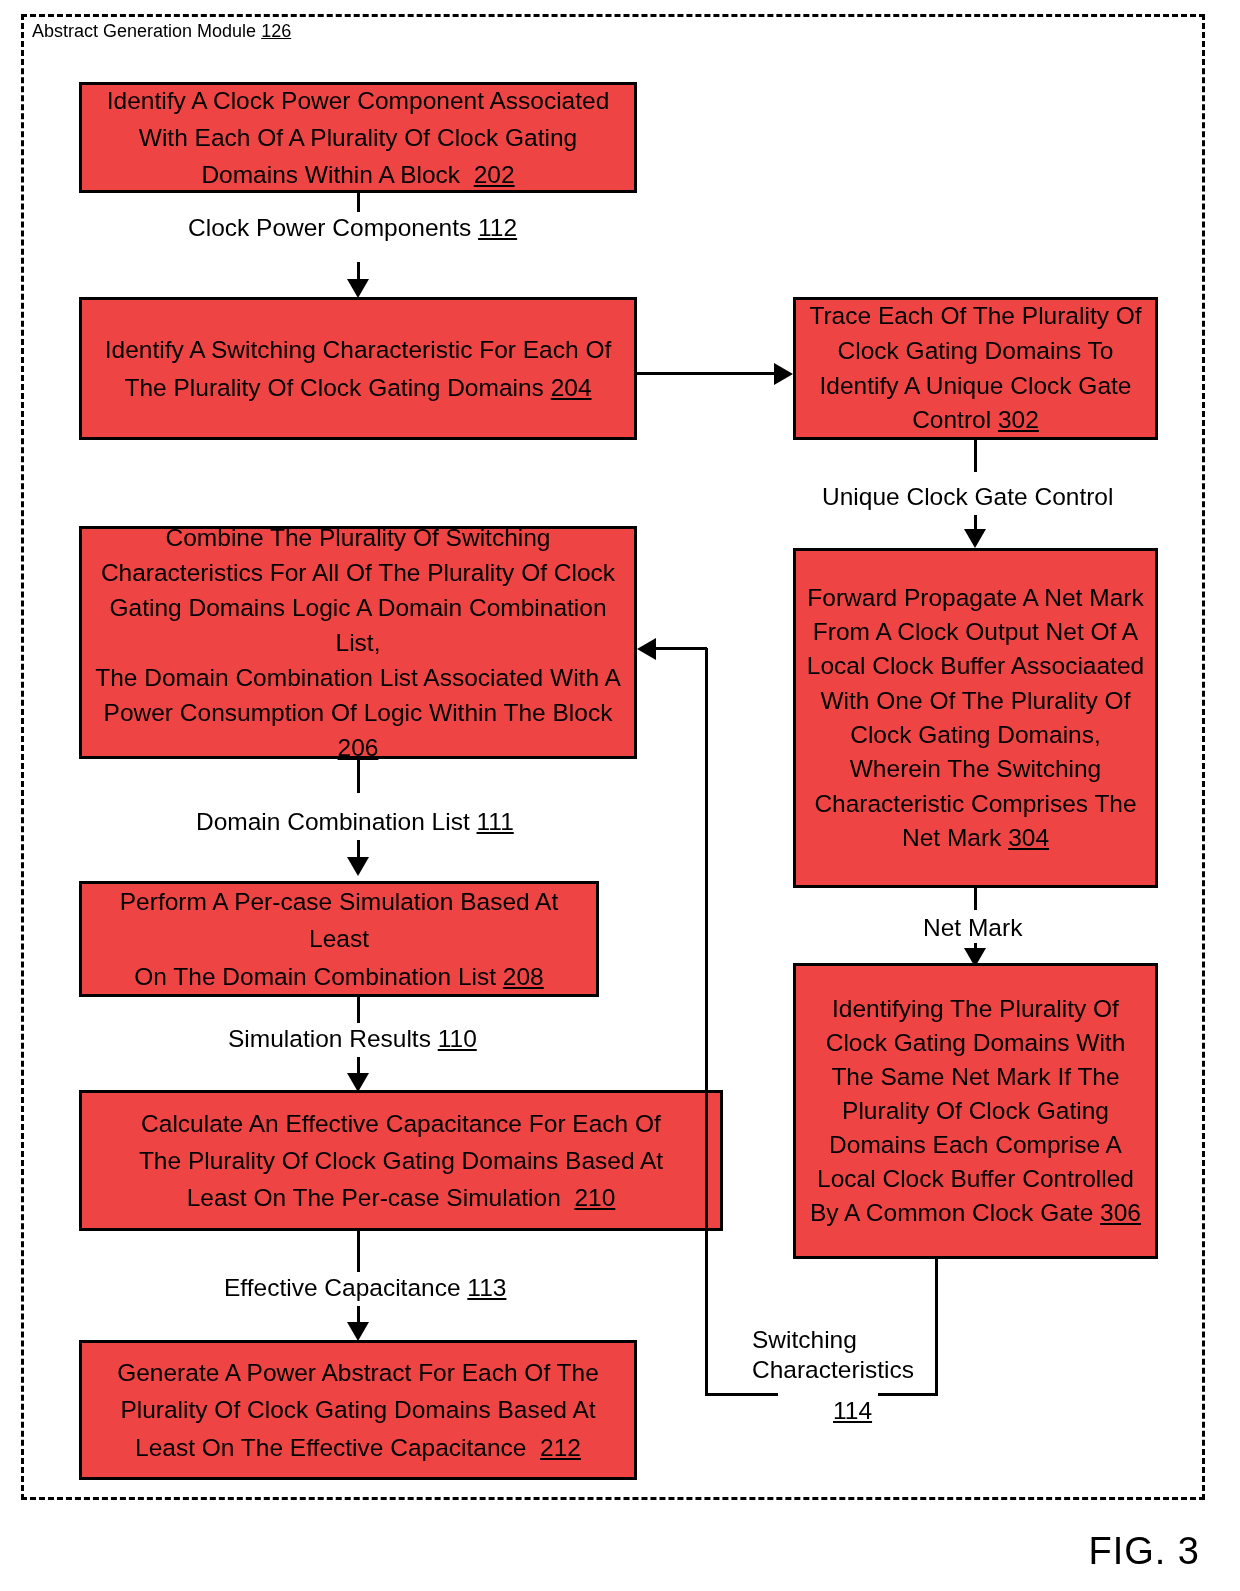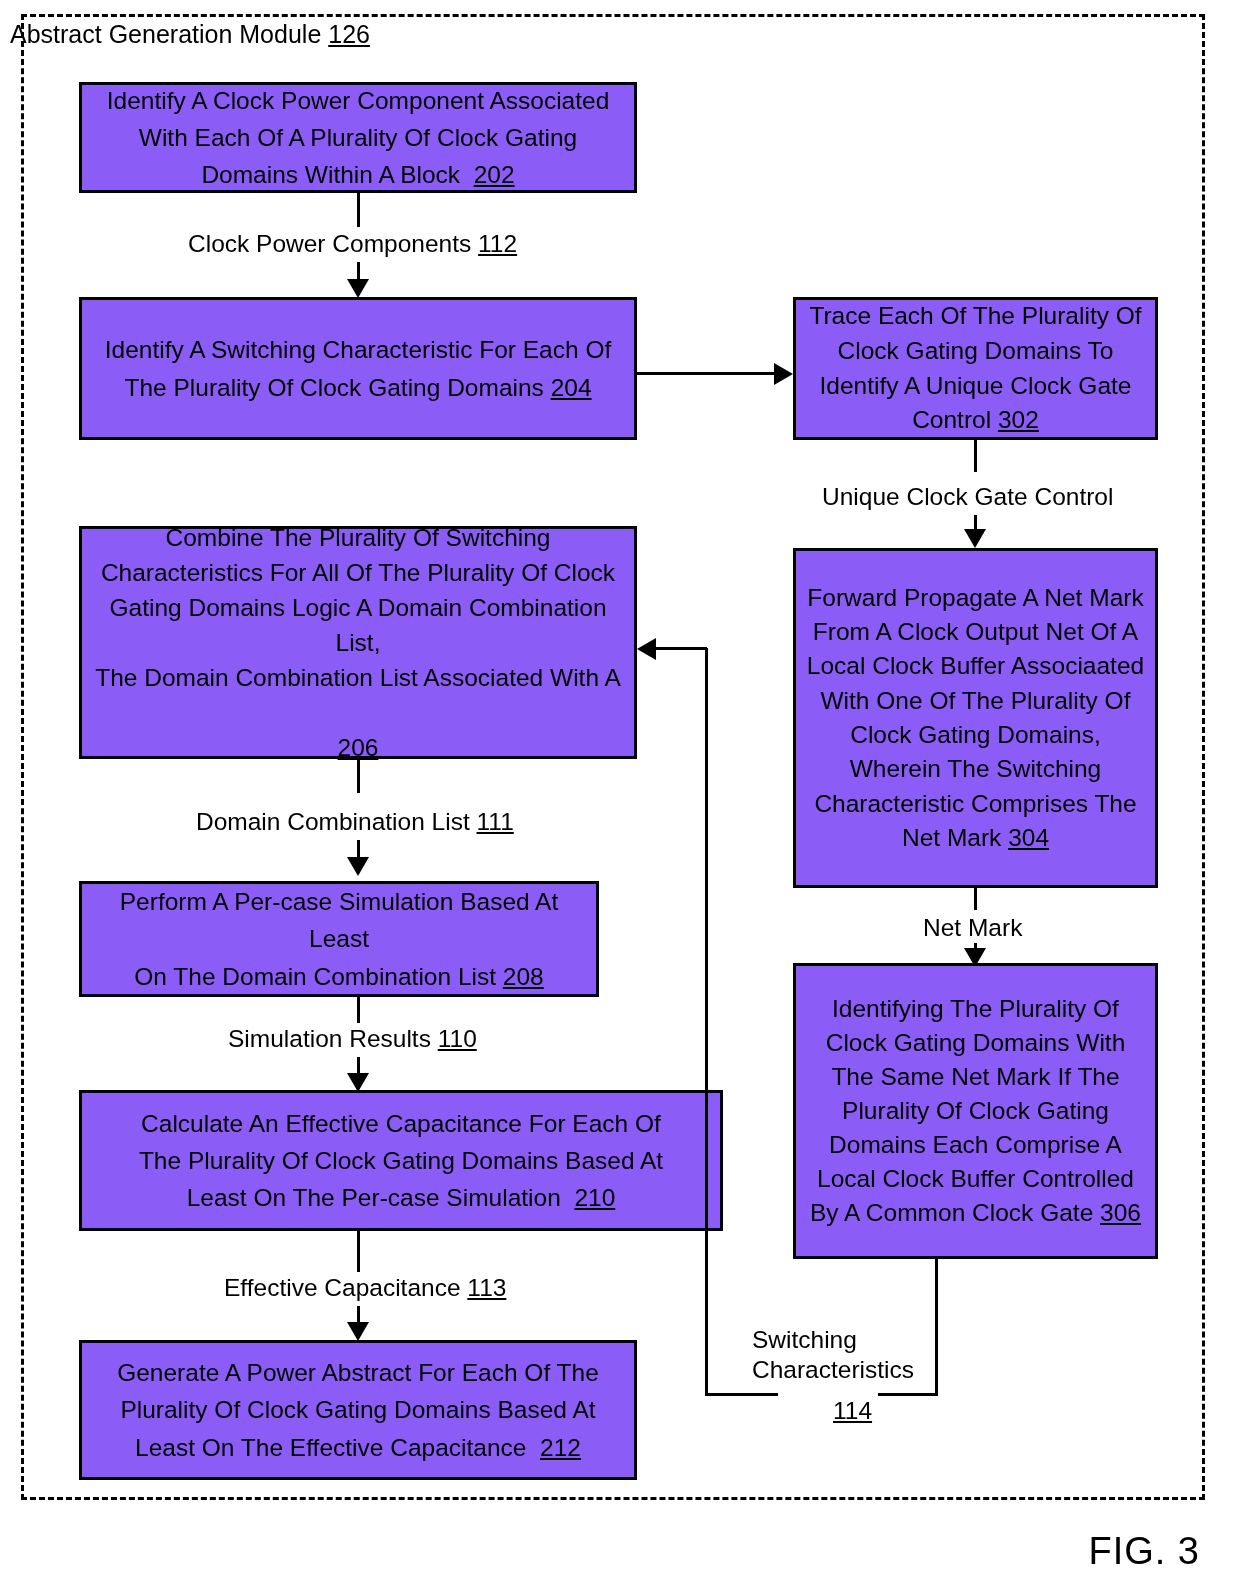--- a/index.html
+++ b/index.html
@@ -25,36 +25,36 @@
     position: absolute;
     left: 21px;
     top: 14px;
     width: 1184px;
     height: 1486px;
     border: 3px dashed #000000;
     box-sizing: border-box;
   }
   .module-title {
     position: absolute;
-    left: 10px;
+    left: 32px;
     top: 22px;
-    font-size: 25px;
+    font-size: 18px;
     line-height: 1;
     white-space: nowrap;
   }
   .module-title .ref {
     text-decoration: underline;
   }
 
   
   .box {
     position: absolute;
     box-sizing: border-box;
     border: 3px solid #000000;
-    background: #8b5cf6;
+    background: #ef4444;
     display: flex;
     align-items: center;
     justify-content: center;
     text-align: center;
     font-size: 24.5px;
     line-height: 1.52;
     padding: 6px 10px;
   }
   .box .txt { width: 100%; }
   .ref {
@@ -130,21 +130,21 @@
   <div class="box" style="left:79px; top:82px; width:558px; height:111px;">
     <div class="txt">
       <span>Identify A Clock Power Component Associated</span><br>
       <span>With Each Of A Plurality Of Clock Gating</span><br>
       <span>Domains Within A Block</span>&nbsp;
       <span class="ref">202</span>
     </div>
   </div>
 
   <div class="vline" style="left:357px; top:193px; height:34px;"></div>
-  <div class="edge-label" style="left:188px; top:228px;">
+  <div class="edge-label" style="left:188px; top:212px;">
     <span>Clock Power Components</span>
     <span class="ref">112</span>
   </div>
   <div class="vline" style="left:357px; top:262px; height:26px;"></div>
   <div class="arrow-down" style="left:347px; top:279px;"></div>
 
   <div class="box" style="left:79px; top:297px; width:558px; height:143px;">
     <div class="txt">
       <span>Identify A Switching Characteristic For Each Of</span><br>
       <span>The Plurality Of Clock Gating Domains</span>
@@ -171,21 +171,21 @@
   </div>
   <div class="vline" style="left:974px; top:515px; height:23px;"></div>
   <div class="arrow-down" style="left:964px; top:529px;"></div>
 
   <div class="box" style="left:79px; top:526px; width:558px; height:233px; line-height:1.43;">
     <div class="txt">
       <span>Combine The Plurality Of Switching</span><br>
       <span>Characteristics For All Of The Plurality Of Clock</span><br>
       <span>Gating Domains Logic A Domain Combination List,</span><br>
       <span>The Domain Combination List Associated With A</span><br>
-      <br>
+      <span>Power Consumption Of Logic Within The Block</span><br>
       <span class="ref">206</span>
     </div>
   </div>
 
   <div class="box" style="left:793px; top:548px; width:365px; height:340px; line-height:1.40;">
     <div class="txt">
       <span>Forward Propagate A Net Mark</span><br>
       <span>From A Clock Output Net Of A</span><br>
       <span>Local Clock Buffer Associaated</span><br>
       <span>With One Of The Plurality Of</span><br>

